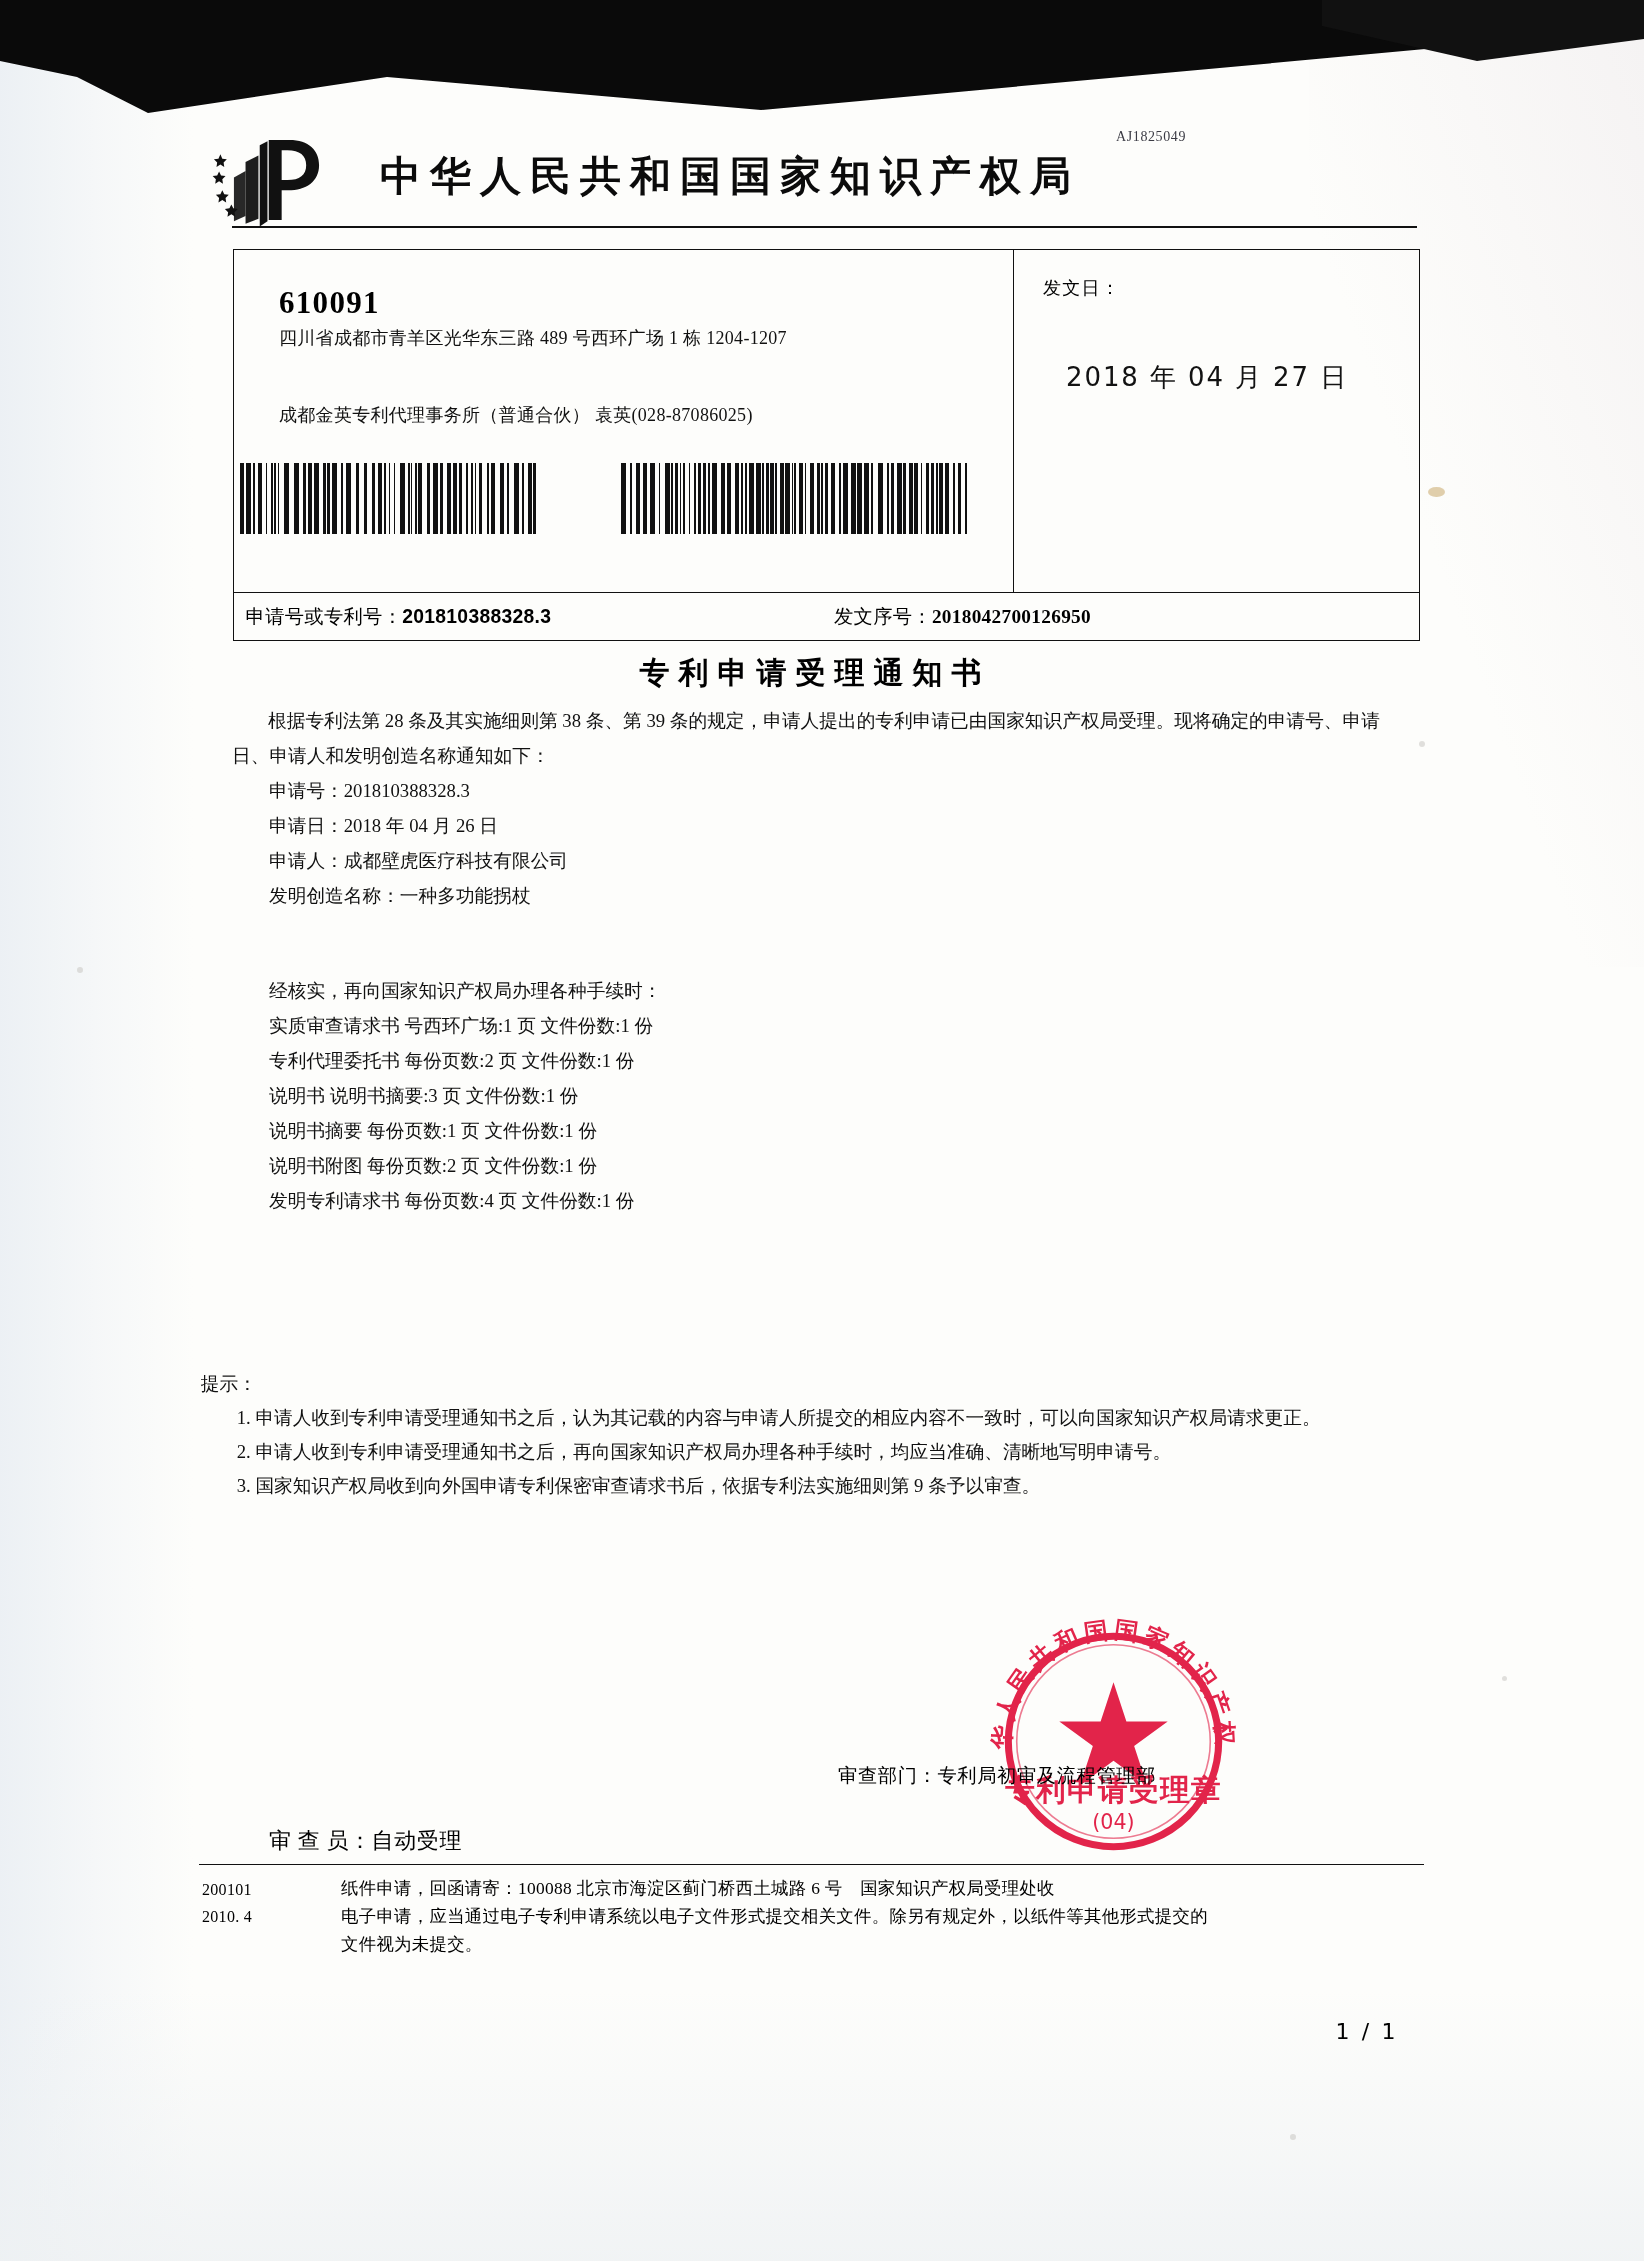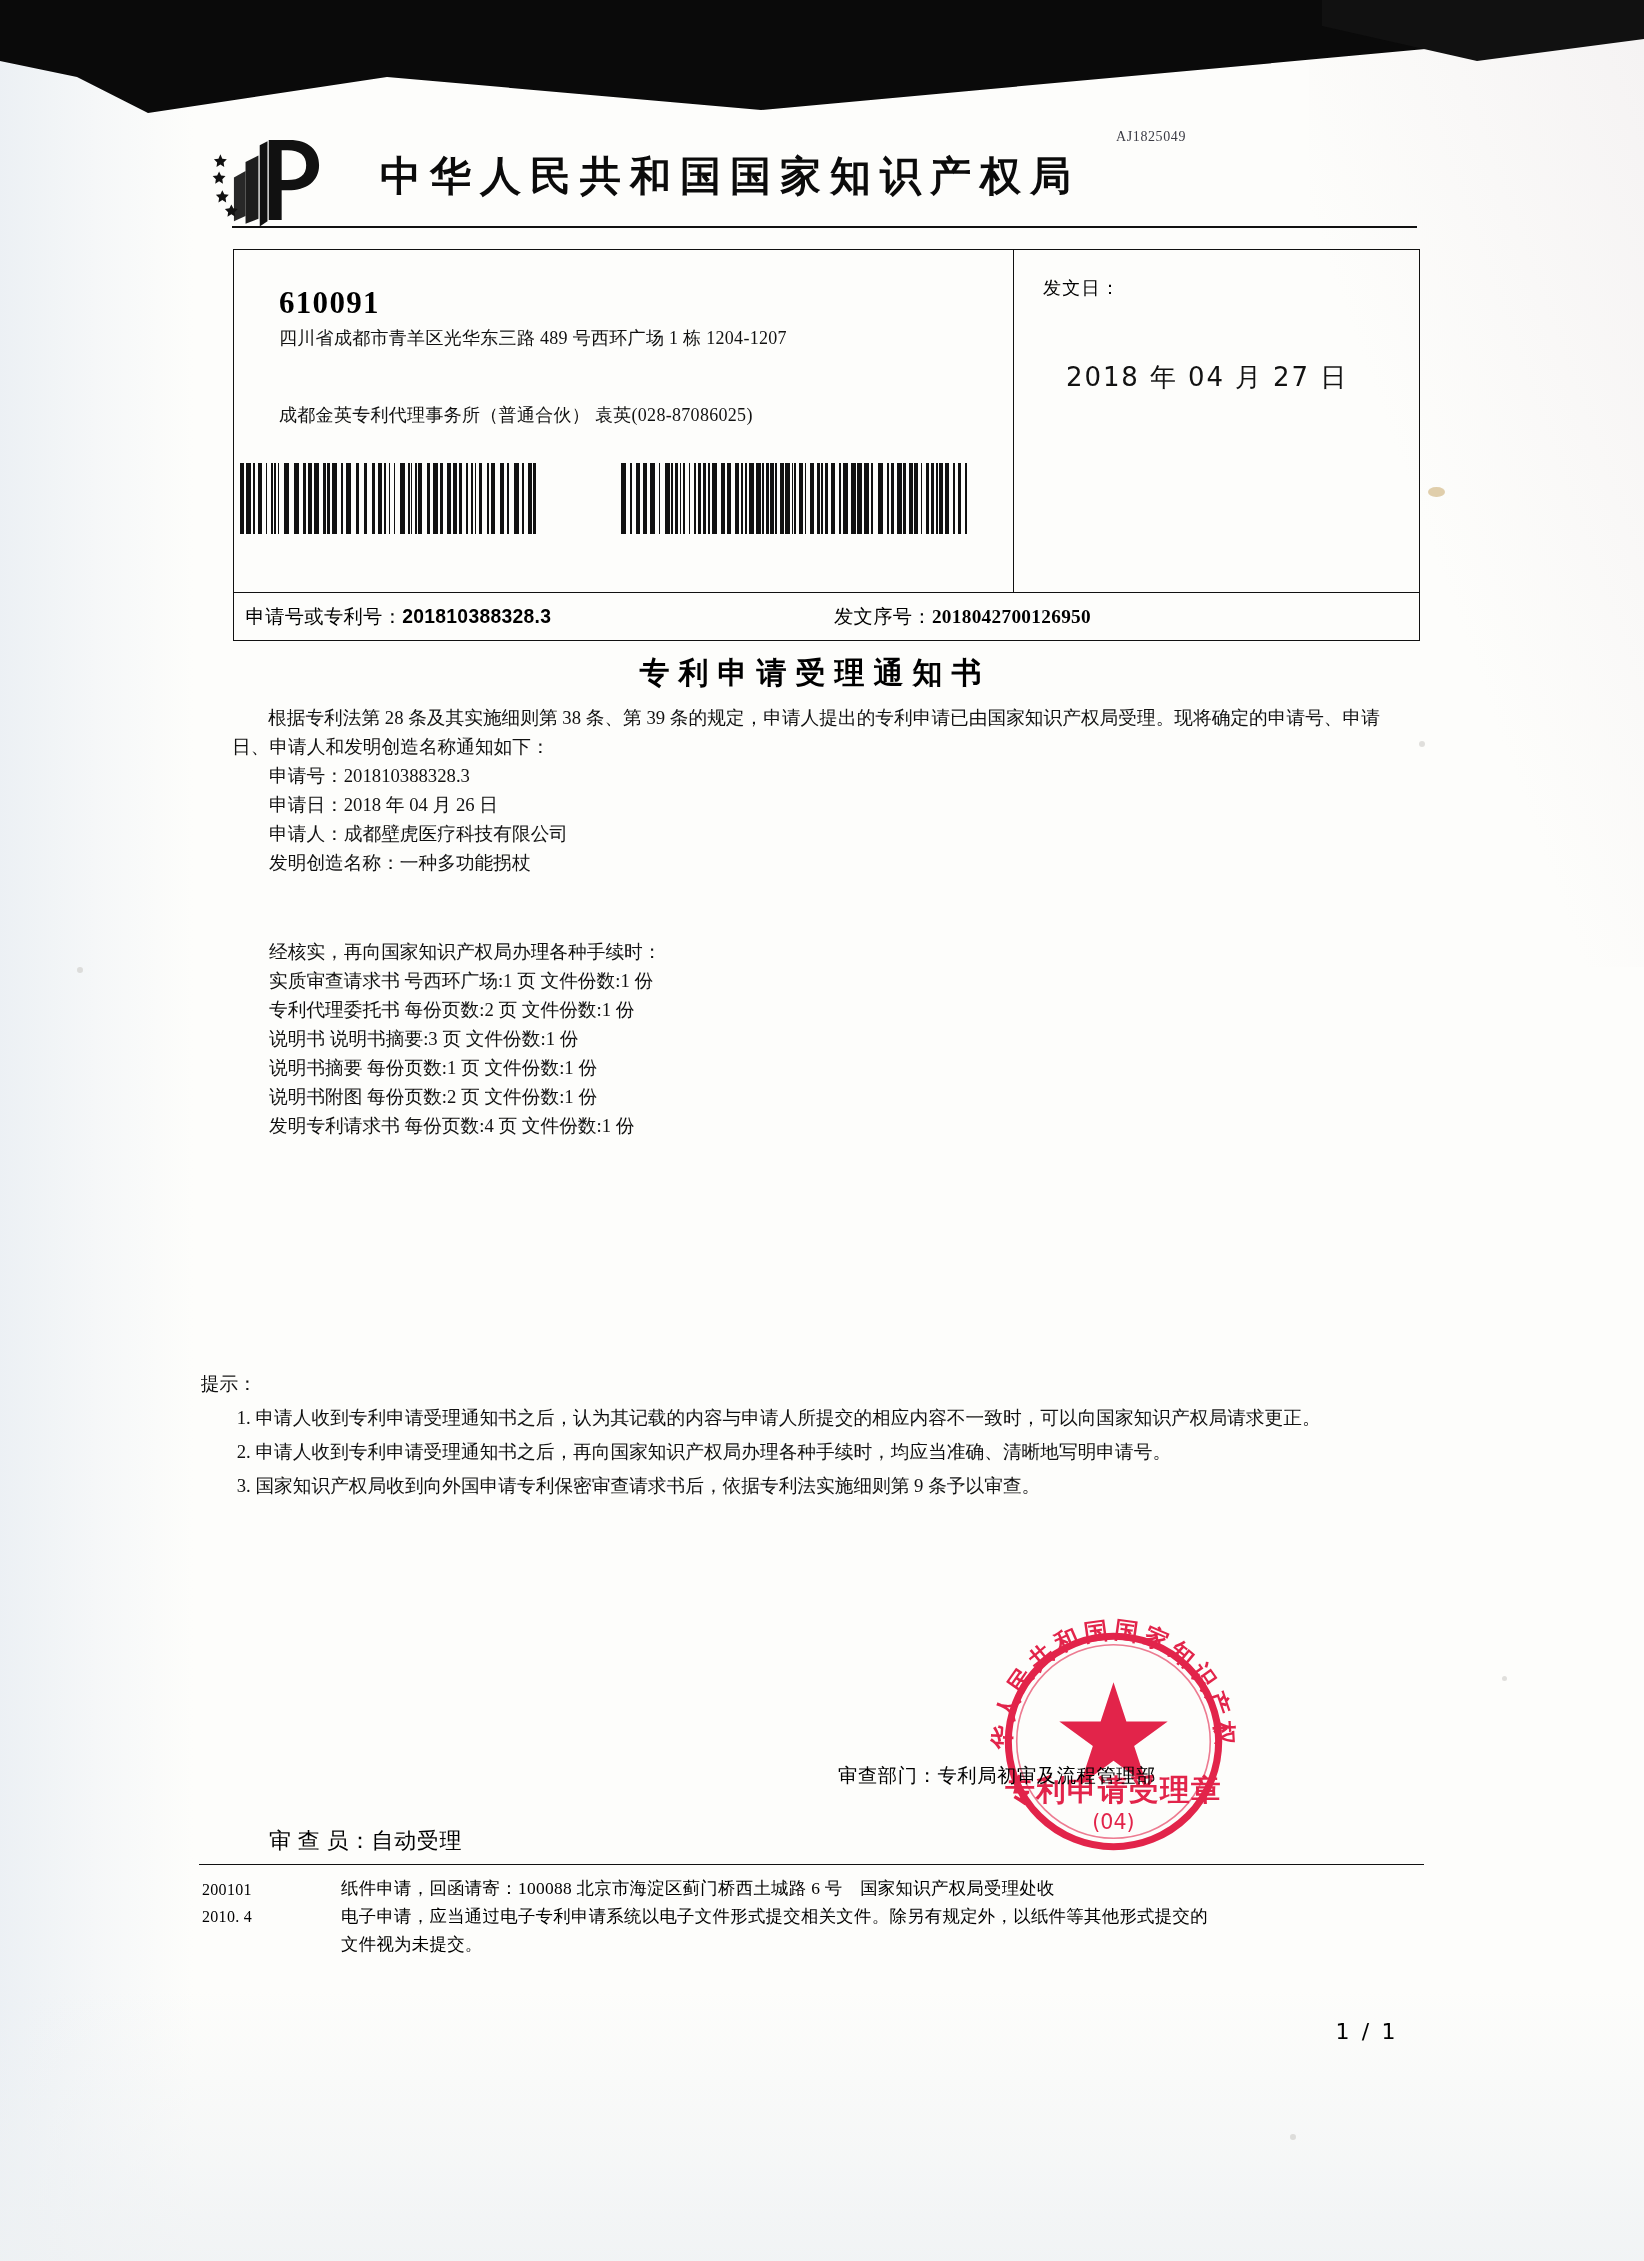--- a/index.html
+++ b/index.html
@@ -175,21 +175,21 @@
     letter-spacing: 9px;
     font-family: "DejaVu Sans", sans-serif;
   }
 
   
   #body {
     position: absolute;
     left: 0; top: 580px;
     width: 1244px;
     font-size: 18.7px;
-    line-height: 29px;
+    line-height: 35px;
     color: #111;
   }
   #body .p-indent {
     padding-left: 39px;
     text-indent: 36px;
     padding-right: 26px;
   }
   #body .l { padding-left: 76px; }
   #body .l2 { padding-left: 76px; }
   .gap { height: 30px; }

